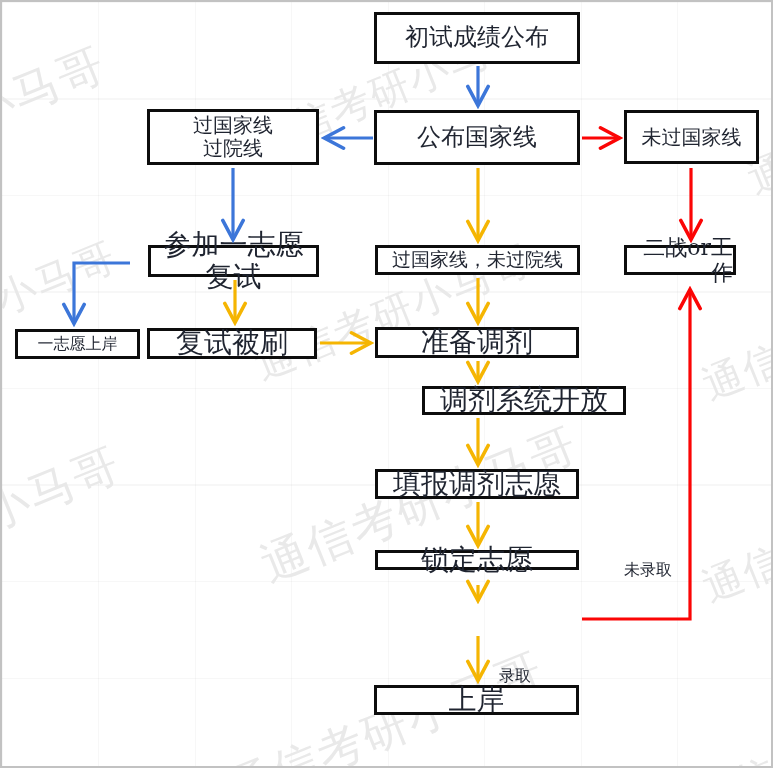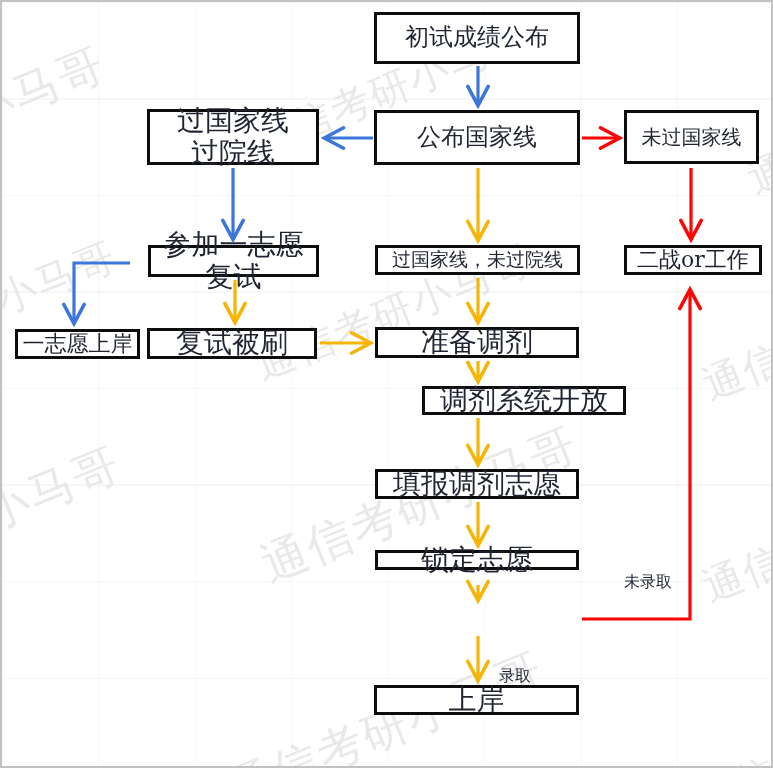--- a/index.html
+++ b/index.html
@@ -38,43 +38,43 @@
     align-items:center;
     justify-content:center;
     text-align:center;
     font-size:28px;
     line-height:1.15;
     z-index:2;
     white-space:pre-line;
   }
   #n-chushi        {left:372px;top:10px; width:206px;height:52px;font-size:24px;}
   #n-gongbu        {left:372px;top:108px;width:206px;height:55px;font-size:24px;}
-  #n-guoguojia     {left:145px;top:107px;width:172px;height:56px;font-size:28px;}
+  #n-guoguojia     {left:145px;top:107px;width:172px;height:56px;font-size:20px;}
   #n-weiguo        {left:622px;top:108px;width:135px;height:54px;font-size:20px;}
   #n-canjiayzy     {left:146px;top:243px;width:171px;height:32px;}
   #n-guoweiyuan    {left:373px;top:243px;width:205px;height:30px;font-size:19px;}
-  #n-erzhan        {left:622px;top:243px;width:138px;height:30px;font-size:22px;}
-  #n-yzyshangan    {left:13px; top:327px;width:125px;height:30px;font-size:22px;}
+  #n-erzhan        {left:622px;top:243px;width:112px;height:30px;font-size:22px;text-align:right;}
+  #n-yzyshangan    {left:13px; top:327px;width:125px;height:30px;font-size:16px;}
   #n-fushibeishua  {left:145px;top:326px;width:170px;height:31px;}
   #n-zhunbeitiaoji {left:373px;top:325px;width:204px;height:31px;}
   #n-tiaojixitong  {left:373px;top:384px;width:204px;height:29px;margin-left:47px;}
   #n-tianbao       {left:373px;top:467px;width:204px;height:30px;}
   #n-suoding       {left:373px;top:548px;width:204px;height:20px;}
   #n-canjiafushi   {left:373px;top:603px;width:204px;height:28px;}
   #n-shangan       {left:372px;top:683px;width:205px;height:30px;}
   
   .edge-label{
     position:absolute;
     color:#1f2430;
     font-size:16px;
     z-index:3;
     white-space:nowrap;
   }
   #lbl-luqu   {left:497px;top:664px;text-align:right;}
-  #lbl-weiluqu{left:622px;top:570px;text-align:center;}
+  #lbl-weiluqu{left:622px;top:558px;text-align:center;}
   
   #edges{
     position:absolute;left:0;top:0;z-index:3;
     pointer-events:none;
   }
   
   #footer{
     position:absolute;
     right:8px;bottom:12px;
     display:flex;align-items:center;gap:8px;

